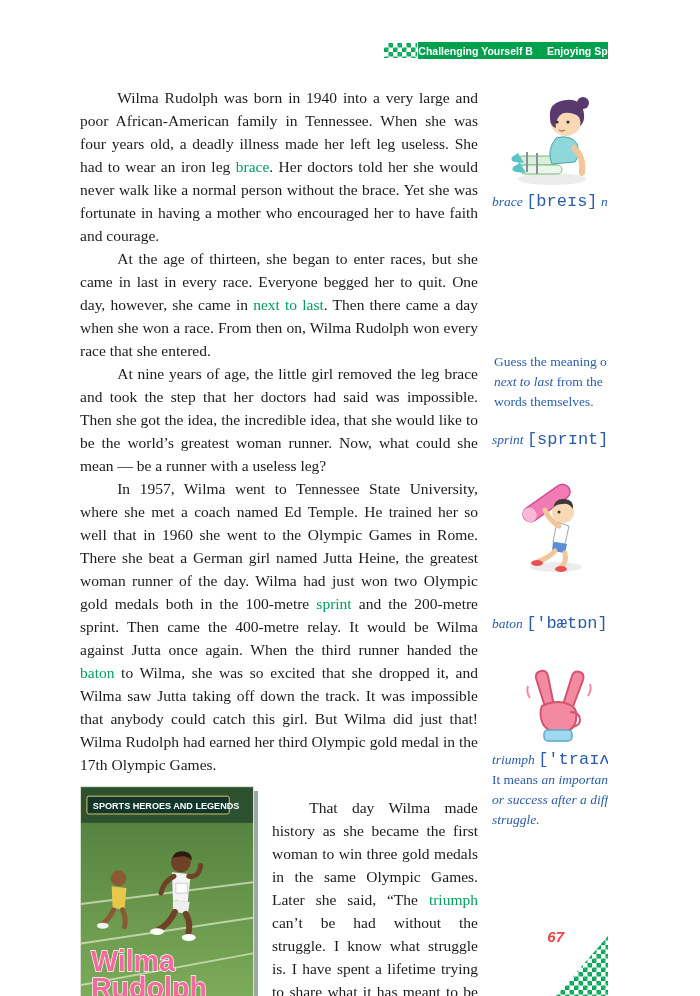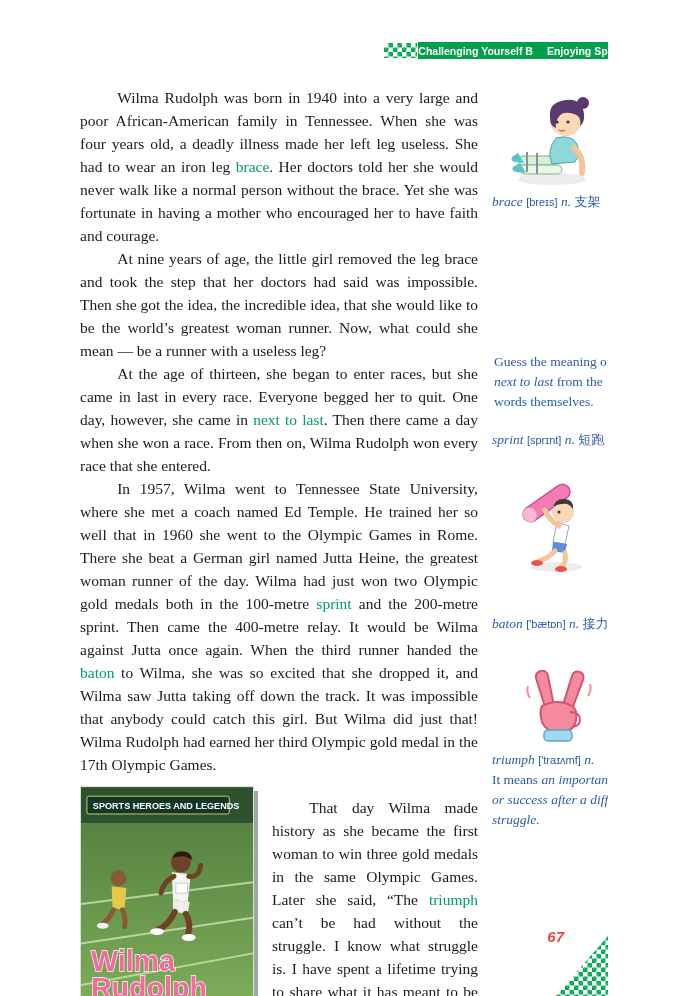--- a/index.html
+++ b/index.html
@@ -47,21 +47,21 @@
   .book-cover svg { display:block; width:100%; height:100%; }
   .p5 { flex:1; padding-top:10px; }
 
   
   .sidebar {
     position:absolute; left:492px; top:88px; width:190px; height:760px;
     color:#2a5caa; font-size:13.5px; line-height:20px;
   }
   .sidebar .abs { position:absolute; }
   .note .w   { font-style:italic; }
-  .note .pron{ font-family:Liberation Sans, sans-serif; font-size:11px; }
+  .note .pron{ font-family:Liberation Mono, monospace; font-size:17px; }
   .note .pos { font-style:italic; }
   .note .cn  { font-family:"Liberation Sans", sans-serif; font-size:13px;text-align:right; }
   .tip  { font-style:normal; }
   .tip .em { font-style:italic; }
   .note .def-em { font-style:italic; }
   .illus svg { display:block; }
 
   
   .page-num {
     position:absolute; right:44px; top:928px;
@@ -80,22 +80,22 @@
 
   <div class="header-pattern-left checker"></div>
   <div class="header-bar">
     <span>Challenging Yourself B</span>
     <span>Enjoying Sports and Music</span>
   </div>
   <div class="header-pattern-right checker"></div>
 
   <div class="main-col">
     <p><span>Wilma Rudolph was born in 1940 into a very large and poor African-American family in Tennessee. When she was four years old, a deadly illness made her left leg useless. She had to wear an iron leg </span><span class="kw">brace</span><span>. Her doctors told her she would never walk like a normal person without the brace. Yet she was fortunate in having a mother who encouraged her to have faith and courage.</span></p>
+    <p><span>At the age of thirteen, she began to enter races, but she came in last in every race. Everyone begged her to quit. One day, however, she came in </span><span class="kw">next to last</span><span>. Then there came a day when she won a race. From then on, Wilma Rudolph won every race that she entered.</span></p>
     <p><span>At nine years of age, the little girl removed the leg brace and took the step that her doctors had said was impossible. Then she got the idea, the incredible idea, that she would like to be the world’s greatest woman runner. Now, what could she mean — be a runner with a useless leg?</span></p>
-    <p><span>At the age of thirteen, she began to enter races, but she came in last in every race. Everyone begged her to quit. One day, however, she came in </span><span class="kw">next to last</span><span>. Then there came a day when she won a race. From then on, Wilma Rudolph won every race that she entered.</span></p>
     <p><span>In 1957, Wilma went to Tennessee State University, where she met a coach named Ed Temple. He trained her so well that in 1960 she went to the Olympic Games in Rome. There she beat a German girl named Jutta Heine, the greatest woman runner of the day. Wilma had just won two Olympic gold medals both in the 100-metre </span><span class="kw">sprint</span><span> and the 200-metre sprint. Then came the 400-metre relay. It would be Wilma against Jutta once again. When the third runner handed the </span><span class="kw">baton</span><span> to Wilma, she was so excited that she dropped it, and Wilma saw Jutta taking off down the track. It was impossible that anybody could catch this girl. But Wilma did just that! Wilma Rudolph had earned her third Olympic gold medal in the 17th Olympic Games.</span></p>
 
     <div class="p5-section">
       <div class="book-cover">
         <svg viewBox="0 0 174 224" xmlns="http://www.w3.org/2000/svg">
           <defs>
             <linearGradient id="bgGrad" x1="0" y1="0" x2="0" y2="1">
               <stop offset="0" stop-color="#4d7a3c"></stop>
               <stop offset="0.3" stop-color="#5d8a44"></stop>
               <stop offset="1" stop-color="#7fae5b"></stop>

